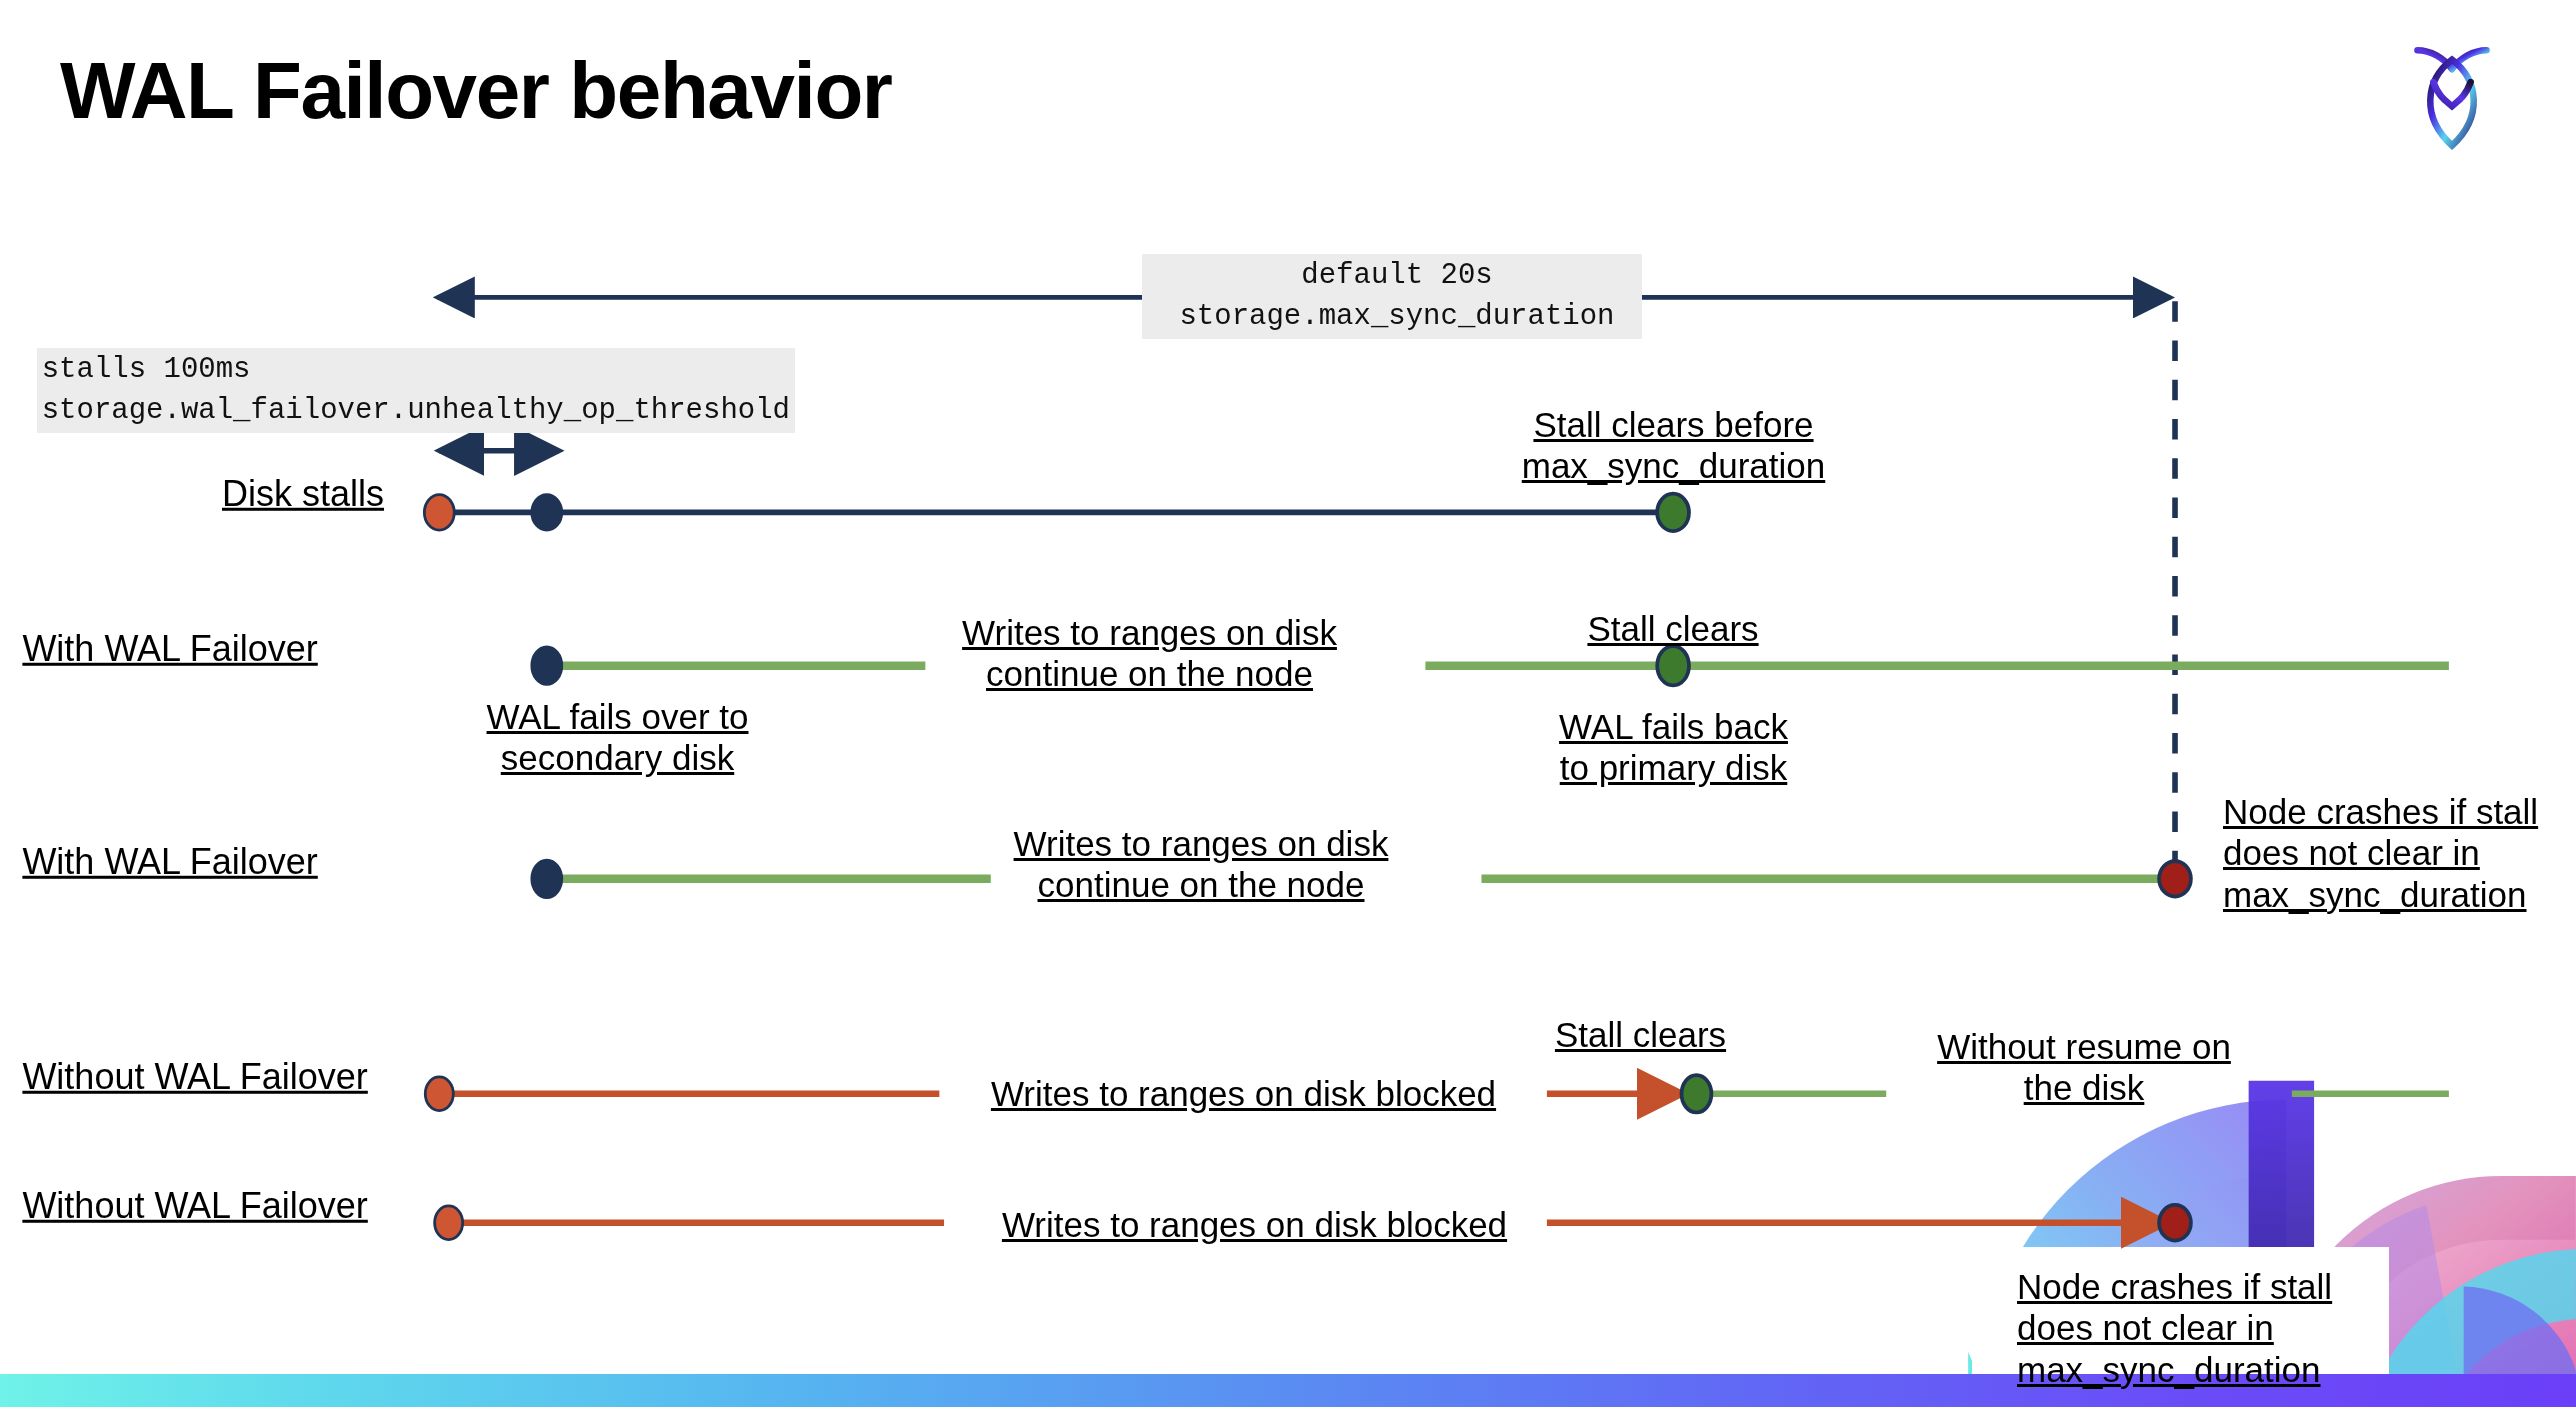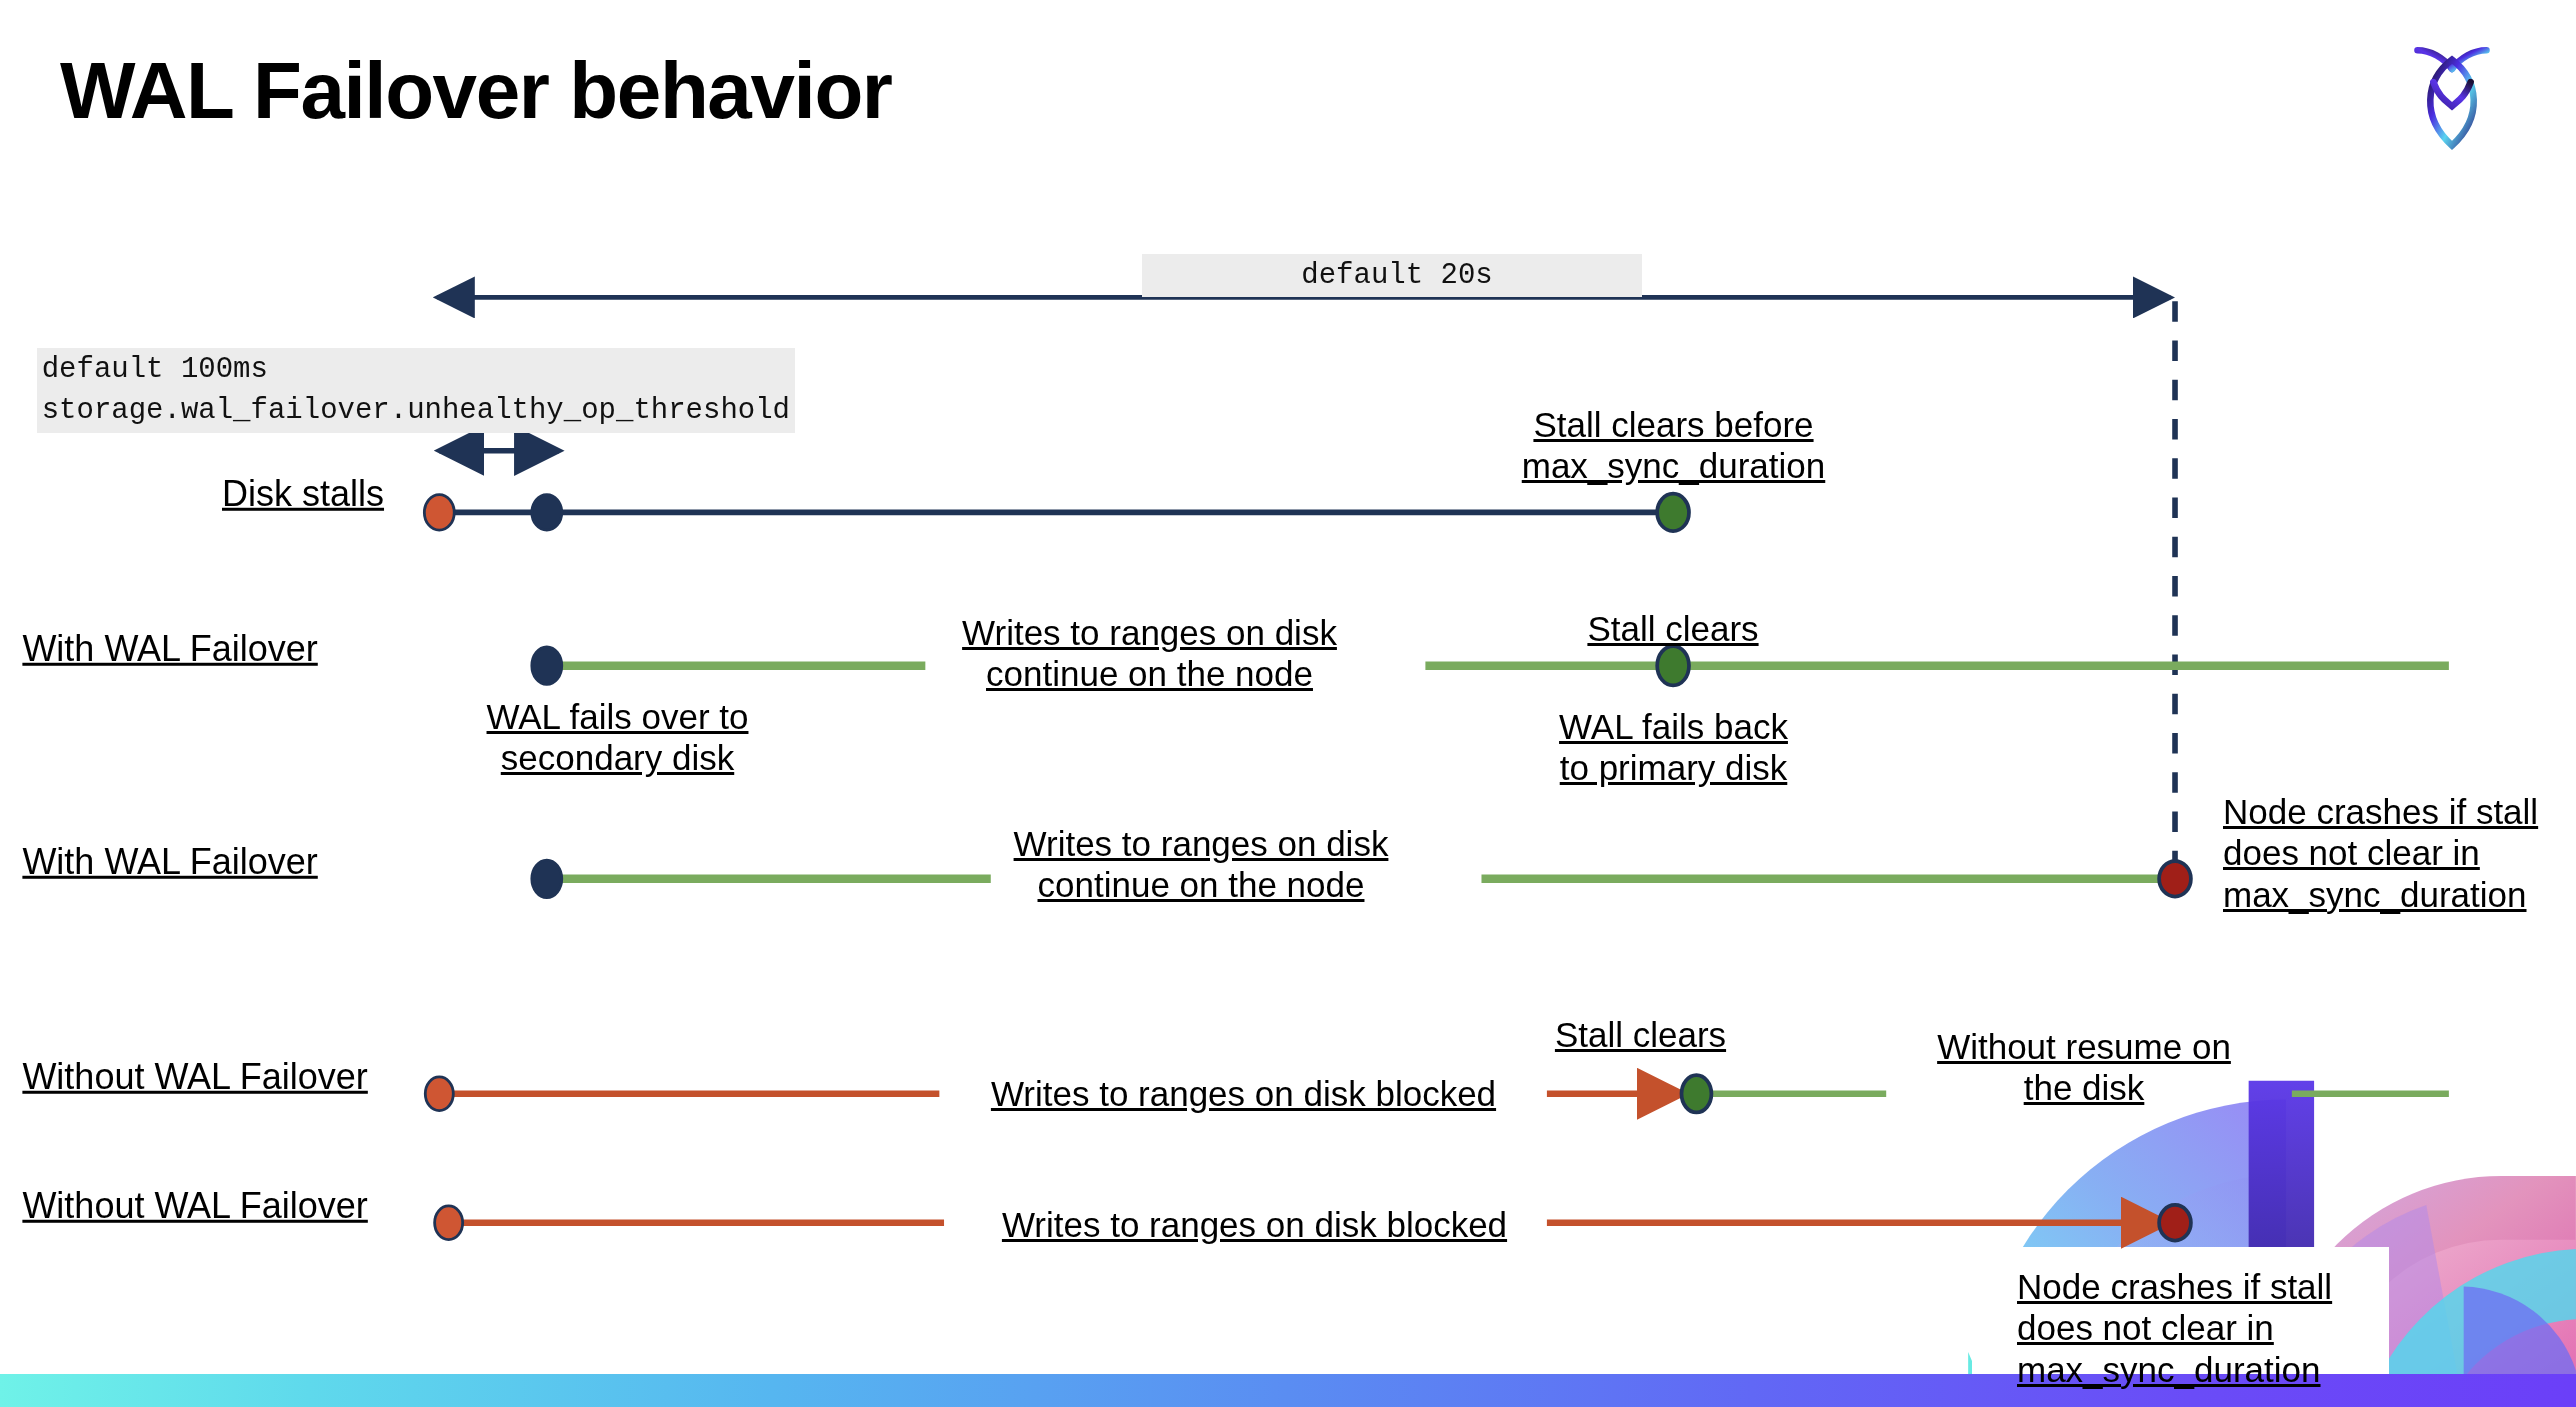--- a/index.html
+++ b/index.html
@@ -266,24 +266,25 @@
     <g>
       <line x1="482" y1="1308" x2="1010" y2="1308" stroke="#c4512c" stroke-width="7"></line>
       <line x1="1655" y1="1308" x2="2318" y2="1308" stroke="#c4512c" stroke-width="7" marker-end="url(#arrRedR)"></line>
       <ellipse cx="480" cy="1308" rx="15" ry="18" fill="#cf5633" stroke="#1f3355" stroke-width="3"></ellipse>
       <ellipse cx="2327" cy="1308" rx="17" ry="19" fill="#a01f18" stroke="#1f3355" stroke-width="4"></ellipse>
     </g>
   </svg>
 
   <div class="code-chip center" style="left:1142px; top:254px; width:486px; text-align:right;padding-left:12px;">
     <span class="chip-line">default 20s</span>
+    <span class="chip-line">storage.max_sync_duration</span>
   </div>
 
   <div class="code-chip" style="left:37px; top:348px;">
-    <span class="chip-line">default 100ms</span>
+    <span class="chip-line">stalls 100ms</span>
     <span class="chip-line">storage.wal_failover.unhealthy_op_threshold</span>
   </div>
 
   <div class="lbl row-label" style="left:222px; top:494px; transform:translateY(-50%);">Disk stalls</div>
 
   <div class="lbl row-label" style="left:22.4px; top:649px; transform:translateY(-50%);">With WAL Failover</div>
 
   <div class="lbl row-label" style="left:22.4px; top:862px; transform:translateY(-50%);">With WAL Failover</div>
 
   <div class="lbl row-label" style="left:22.4px; top:1077px; transform:translateY(-50%);">Without WAL Failover</div>

